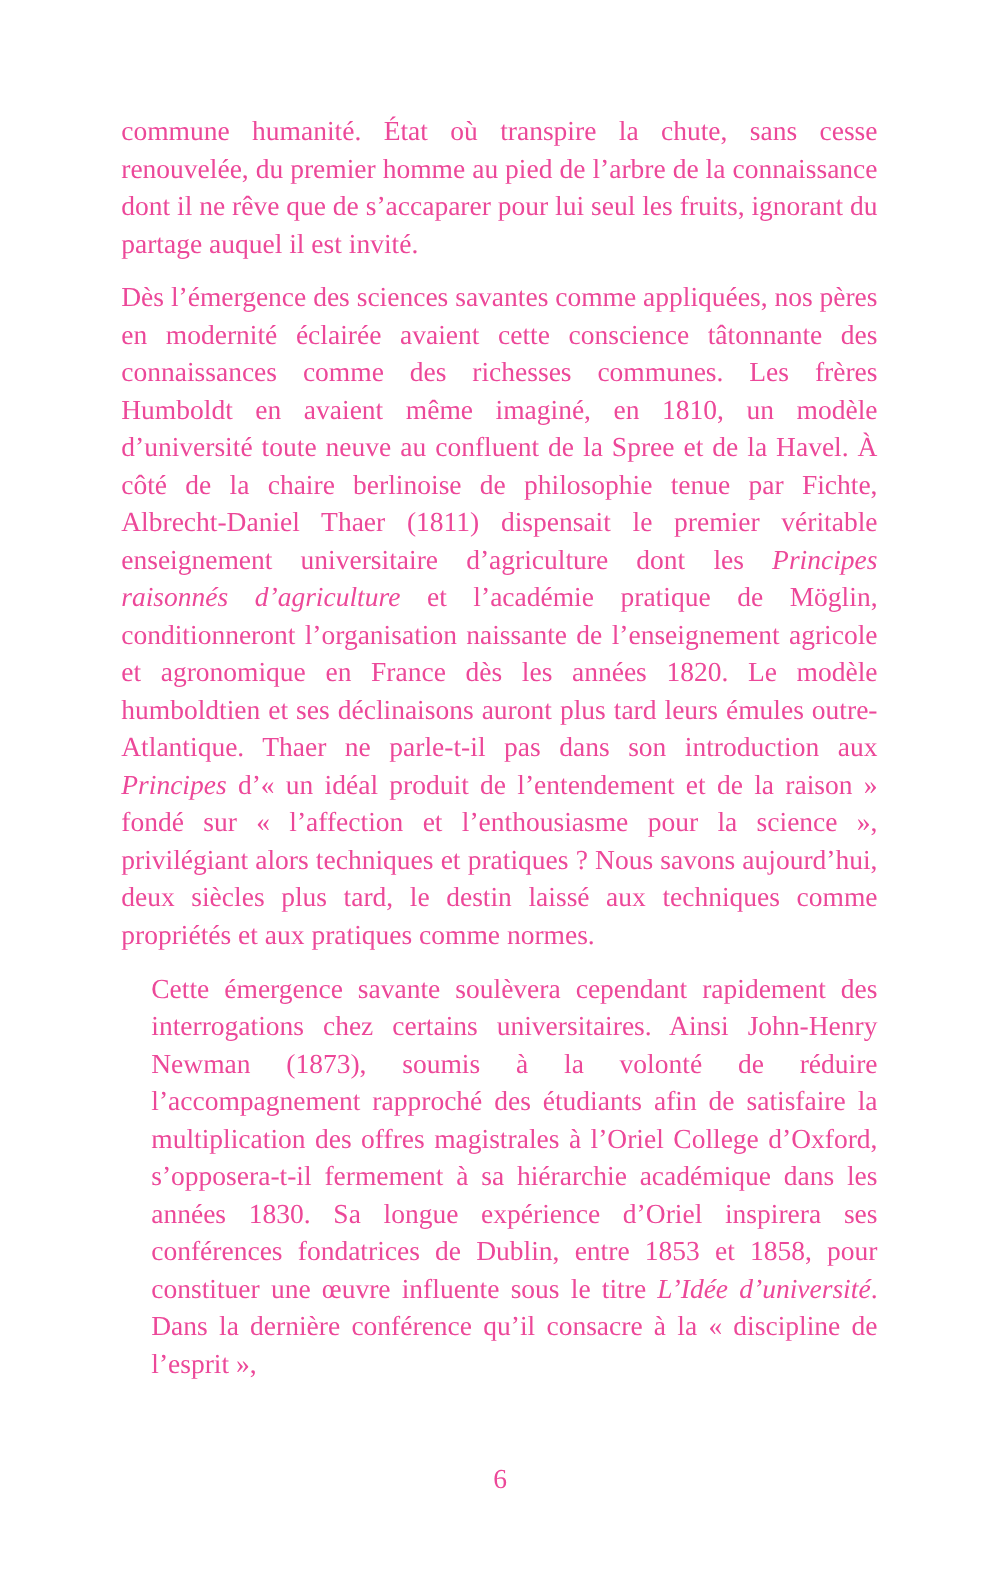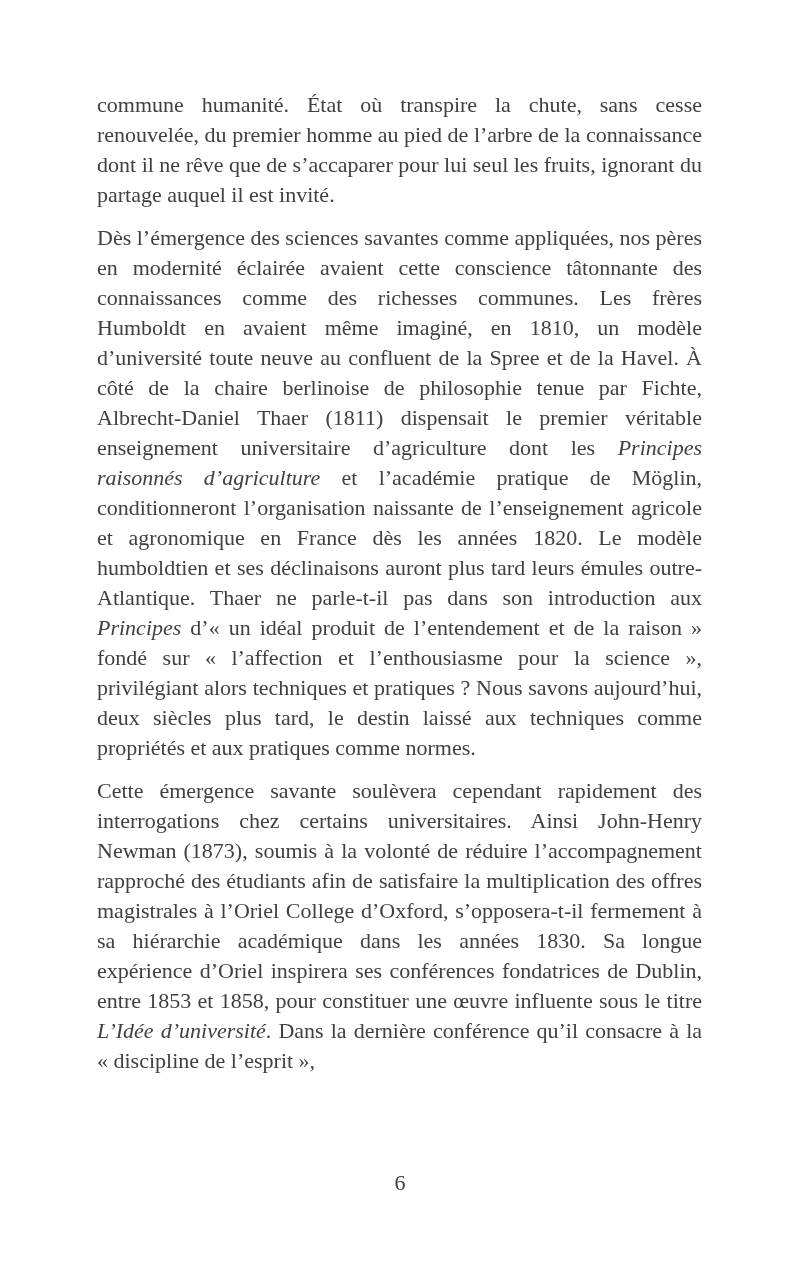--- a/index.html
+++ b/index.html
@@ -6,40 +6,41 @@
     margin: 0;
     padding: 0;
     background: #e8e8e8;
   }
   .page {
     position: relative;
     width: 800px;
     height: 1267px;
     margin: 0 auto;
     background: #ffffff;
-    color: #404040;
+    color: #ec4899;
     font-family: "Liberation Serif", "DejaVu Serif", serif;
     overflow: hidden;
   }
   .text-block {
     position: absolute;
     left: 97px;
     top: 90px;
     width: 605px;
     font-size: 22px;
     line-height: 30px;
     text-align: justify;
     text-justify: inter-word;
   }
   .text-block p {
     margin: 0 0 13px 0;
     padding: 0;
   }
   .text-block p:last-child {
     margin-bottom: 0;
+    margin-left: 24px;
   }
   .it {
     font-style: italic;
   }
   .folio {
     position: absolute;
     top: 1168px;
     left: 0;
     width: 100%;
     text-align: center;

